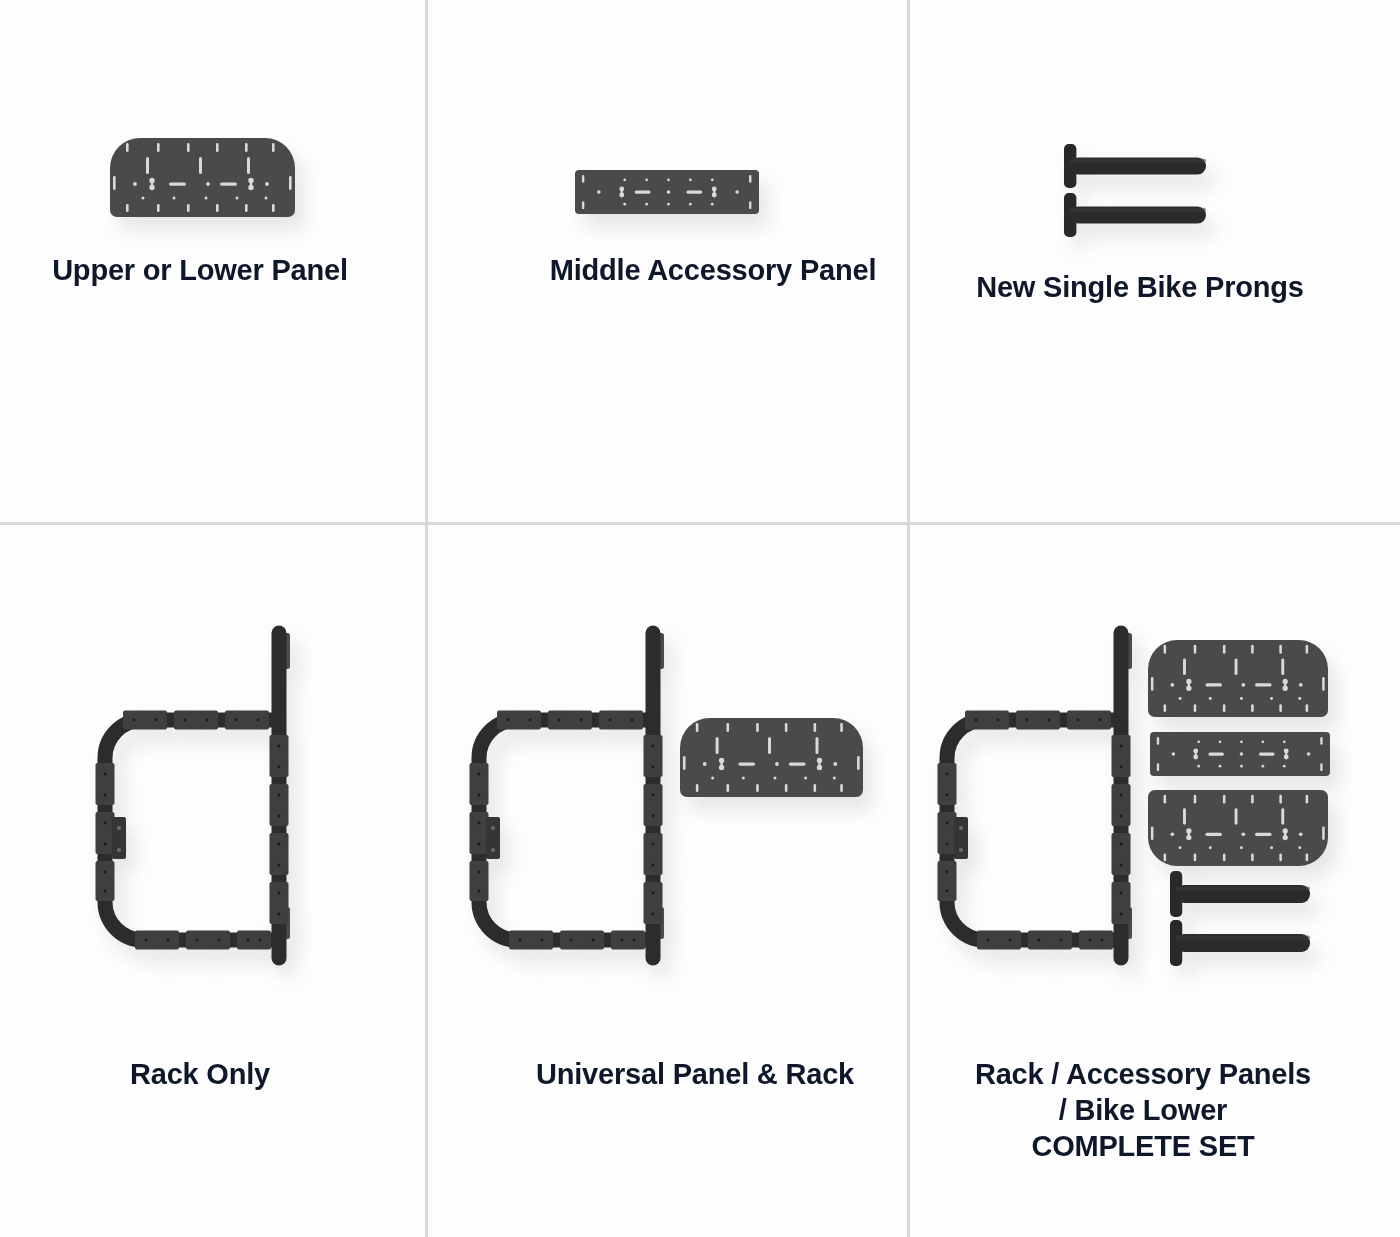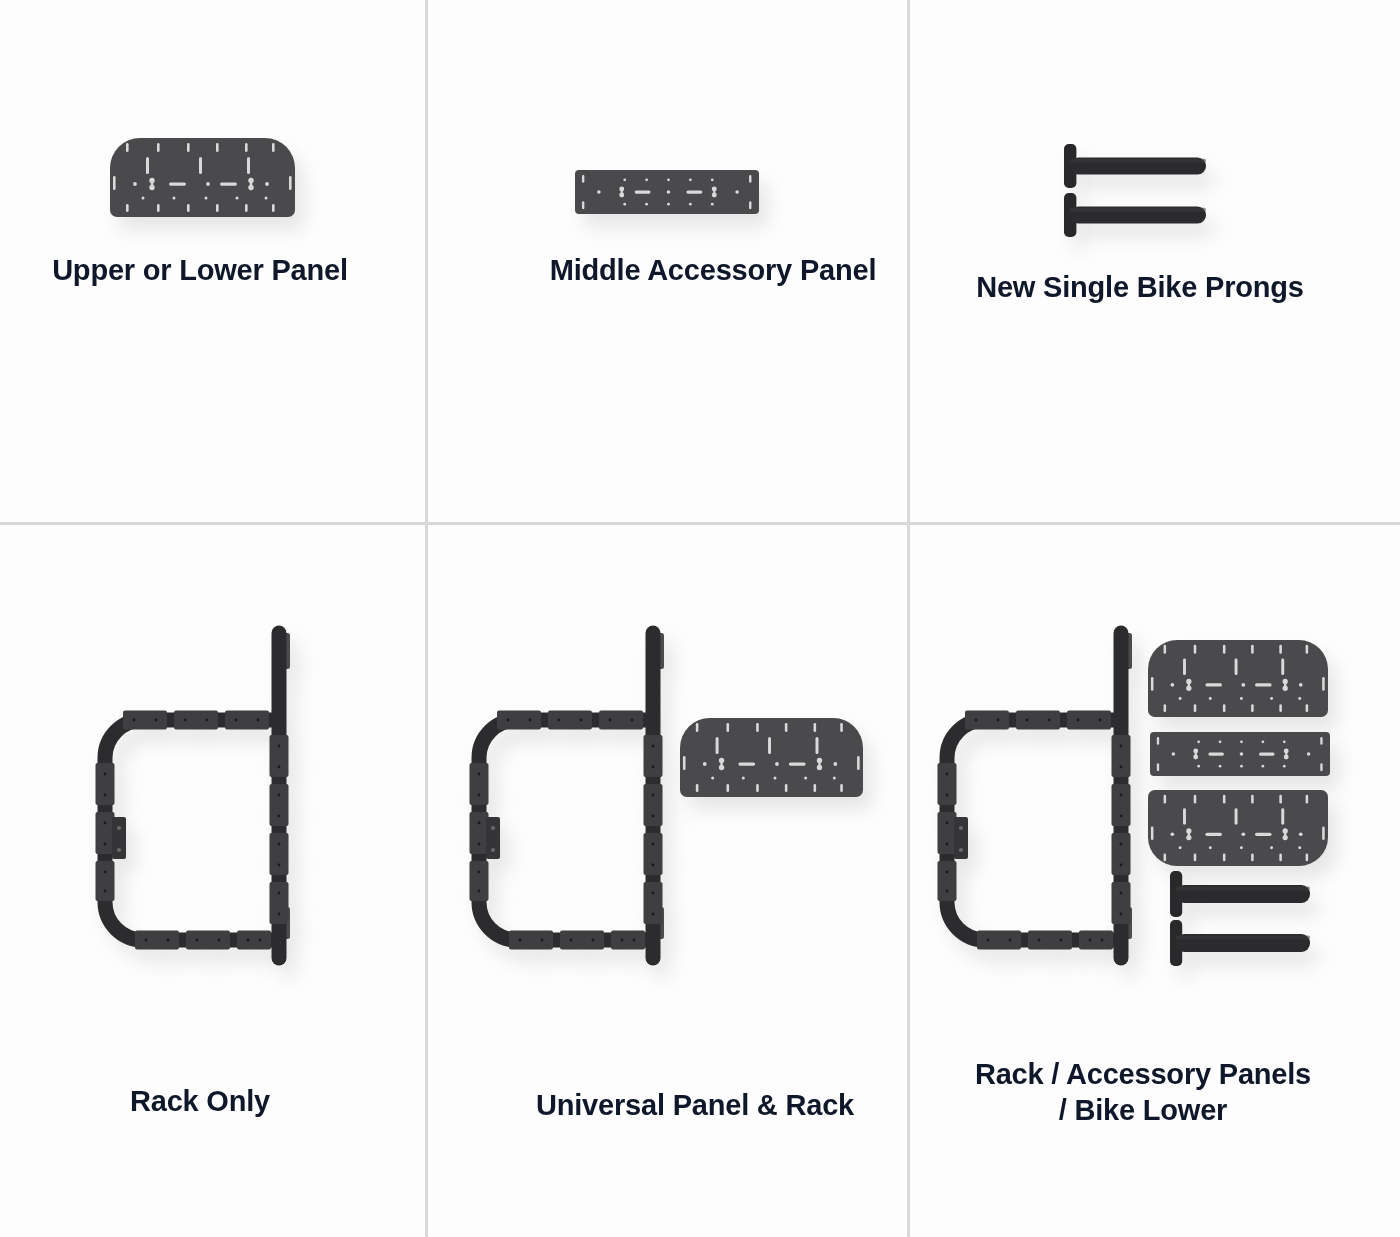--- a/index.html
+++ b/index.html
@@ -190,32 +190,32 @@
     <svg class="product" style="left:154px;top:176px" width="143" height="44" viewBox="0 0 150 46" preserveAspectRatio="none">
         <use href="#prong"></use>
       </svg>
     <div class="label" style="left:0;top:252px;width:460px">New Single Bike Prongs</div>
   </section>
 
   <section class="cell" style="left:0;top:525px;width:425px;height:712px">
     <svg class="product" style="left:93px;top:98px" width="205" height="345" viewBox="0 0 205 345">
         <use href="#rack"></use>
       </svg>
-    <div class="label" style="left:0;top:558px;width:400px">Rack Only</div>
+    <div class="label" style="left:0;top:531px;width:400px">Rack Only</div>
   </section>
 
   <section class="cell" style="left:428px;top:525px;width:479px;height:712px">
     <svg class="product" style="left:39px;top:98px" width="205" height="345" viewBox="0 0 205 345">
         <use href="#rack"></use>
       </svg>
     <svg class="product" style="left:252px;top:193px" width="183" height="79" viewBox="0 0 185 79" preserveAspectRatio="none">
       <path d="M 30 0 H 155 A 30 30 0 0 1 185 30 V 72 A 7 7 0 0 1 178 79 H 7 A 7 7 0 0 1 0 72 V 30 A 30 30 0 0 1 30 0 Z" fill="#4a4a4c"></path>
       <use href="#marks-big"></use>
     </svg>
-    <div class="label" style="left:0;top:562px;width:534px">Universal Panel &amp; Rack</div>
+    <div class="label" style="left:0;top:531px;width:534px">Universal Panel &amp; Rack</div>
   </section>
 
   <section class="cell" style="left:910px;top:525px;width:490px;height:712px">
     <svg class="product" style="left:25px;top:98px" width="205" height="345" viewBox="0 0 205 345">
         <use href="#rack"></use>
       </svg>
 
     <svg class="product" style="left:238px;top:115px" width="180" height="77" viewBox="0 0 185 79" preserveAspectRatio="none">
       <path d="M 30 0 H 155 A 30 30 0 0 1 185 30 V 72 A 7 7 0 0 1 178 79 H 7 A 7 7 0 0 1 0 72 V 30 A 30 30 0 0 1 30 0 Z" fill="#4a4a4c"></path>
       <use href="#marks-big"></use>
@@ -234,16 +234,17 @@
     <svg class="product" style="left:260px;top:346px" width="141" height="46" viewBox="0 0 150 46" preserveAspectRatio="none">
         <use href="#prong"></use>
       </svg>
     <svg class="product" style="left:260px;top:395px" width="141" height="46" viewBox="0 0 150 46" preserveAspectRatio="none">
         <use href="#prong"></use>
       </svg>
 
     <div class="label multi" style="left:2px;top:531px;width:462px">
       <div>Rack / Accessory Panels</div>
       <div>/ Bike Lower</div>
+      <div>COMPLETE SET</div>
     </div>
   </section>
 
 </div>
 
 </body></html>

